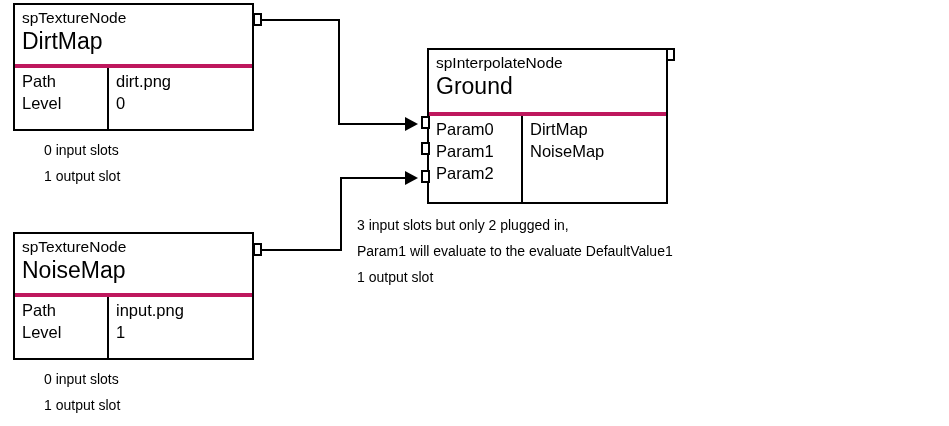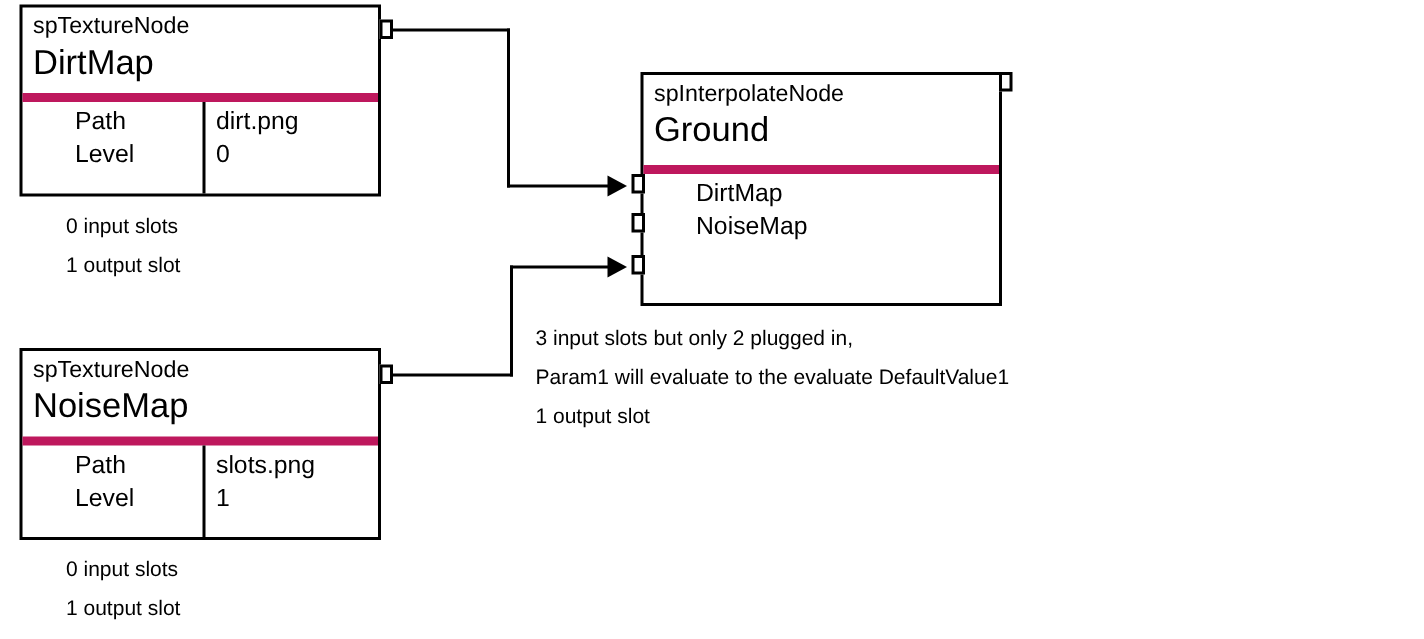--- a/index.html
+++ b/index.html
@@ -19,37 +19,36 @@
 
   
   .node {
     position: absolute;
     box-sizing: border-box;
     border: 2px solid #000000;
     background: #ffffff;
   }
   .node-header {
     box-sizing: border-box;
-    border-bottom: 6px solid #be185d;
+    border-bottom: 4px solid #be185d;
     padding: 3px 0 2px 7px;
   }
   .node-type {
     font-size: 15.5px;
     line-height: 19px;
     white-space: nowrap;
   }
   .node-title {
     font-size: 23px;
     line-height: 28px;
     white-space: nowrap;
   }
   .node-body {
     display: flex;
     box-sizing: border-box;
-    padding-left: 28px;
   }
   .col-left {
     box-sizing: border-box;
     border-right: 2px solid #000000;
     padding: 2px 0 3px 7px;
   }
   .col-right {
     box-sizing: border-box;
     padding: 2px 0 3px 7px;
     flex: 1;
@@ -129,39 +128,44 @@
     <div class="node-header" style="height:63px;">
       <div class="node-type">spTextureNode</div>
       <div class="node-title">NoiseMap</div>
     </div>
     <div class="node-body" style="height:61px;">
       <div class="col-left" style="width:94px;">
         <div class="prop-row">Path</div>
         <div class="prop-row">Level</div>
       </div>
       <div class="col-right">
-        <div class="prop-row">slots.png</div>
+        <div class="prop-row">input.png</div>
         <div class="prop-row">1</div>
       </div>
     </div>
   </div>
 
   <div class="port" style="left:253px; top:243px;"></div>
 
   <div class="caption" style="left:44px; top:366px;">
     <div class="caption-line">0 input slots</div>
     <div class="caption-line">1 output slot</div>
   </div>
 
   <div class="node" id="node-ground" style="left:427px; top:48px; width:241px; height:156px;">
     <div class="node-header" style="height:66px;">
       <div class="node-type">spInterpolateNode</div>
       <div class="node-title">Ground</div>
     </div>
     <div class="node-body" style="height:86px;">
+      <div class="col-left" style="width:94px;">
+        <div class="prop-row">Param0</div>
+        <div class="prop-row">Param1</div>
+        <div class="prop-row">Param2</div>
+      </div>
       <div class="col-right">
         <div class="prop-row">DirtMap</div>
         <div class="prop-row">NoiseMap</div>
       </div>
     </div>
   </div>
 
   <div class="port" style="left:421px; top:116px;"></div>
   <div class="port" style="left:421px; top:142px;"></div>
   <div class="port" style="left:421px; top:170px;"></div>

